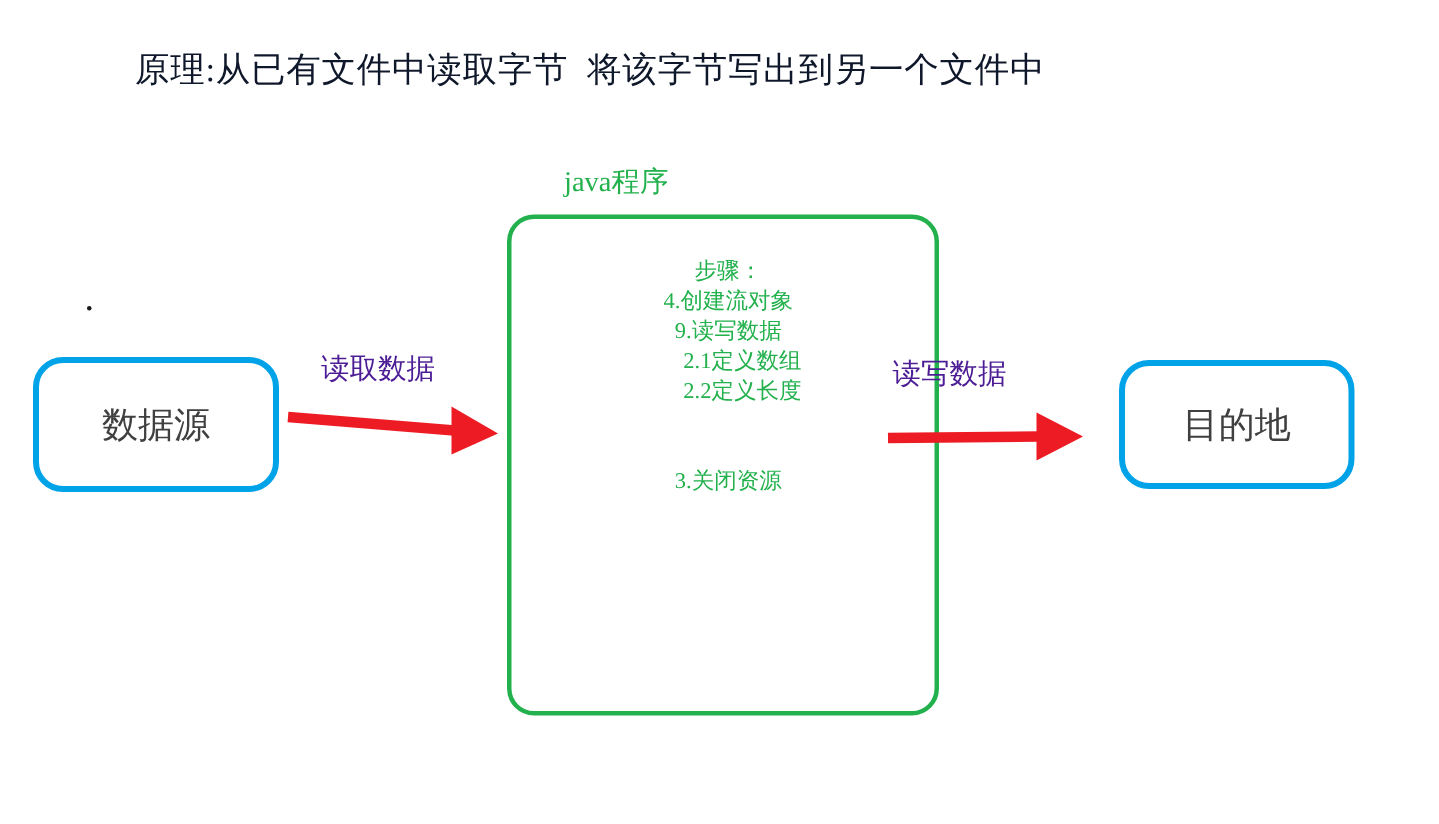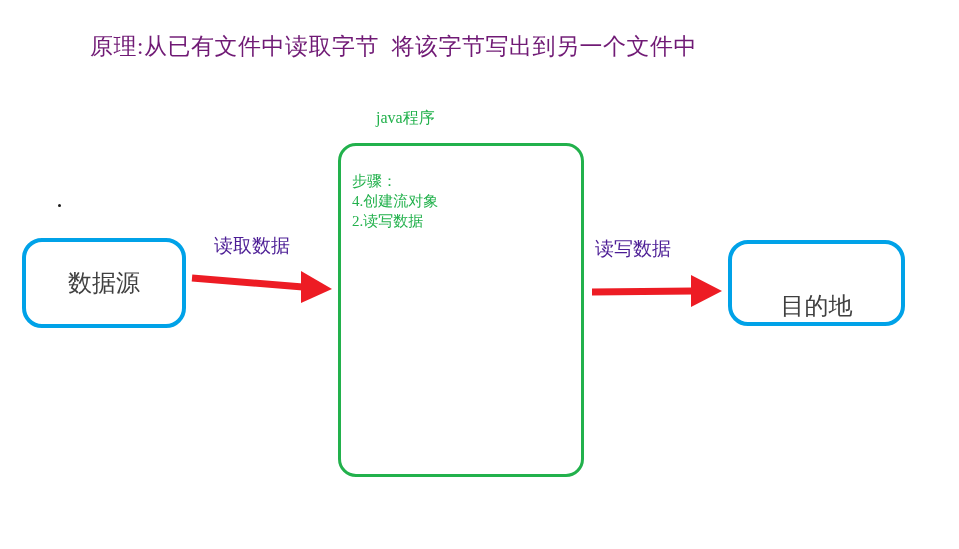--- a/index.html
+++ b/index.html
@@ -10,60 +10,61 @@
     height: 549px;
     background: #ffffff;
     overflow: hidden;
     font-family: "Liberation Serif", serif;
   }
   .title {
     position: absolute;
     left: 90px;
     top: 31px;
     font-size: 23px;
-    color: #701a75;
+    color: #0f172a;
     white-space: pre;
     letter-spacing: 0.5px;
   }
   .java-label {
     position: absolute;
     left: 376px;
     top: 108px;
-    font-size: 16px;
+    font-size: 19px;
     color: #22B14C;
   }
   .center-box {
     position: absolute;
     left: 338px;
     top: 143px;
-    width: 246px;
+    width: 288px;
     height: 334px;
     border: 3px solid #22B14C;
     border-radius: 18px;
     padding: 25px 4px 0 11px;
     background: #ffffff;
+    text-align: center;
   }
   .step-line {
     font-size: 15px;
     color: #22B14C;
     height: 20px;
     line-height: 20px;
     white-space: pre;
   }
   .side-box {
     position: absolute;
     border: 4px solid #00A2E8;
     border-radius: 20px;
     background: #ffffff;
     display: flex;
     align-items: center;
     justify-content: center;
   }
   .source-box { left: 22px; top: 238px; width: 164px; height: 90px; }
-  .dest-box   { left: 728px; top: 240px; width: 177px; height: 86px; align-items: flex-end; }
+  .dest-box   { left: 746px; top: 240px; width: 157px; height: 86px; }
   .side-box span {
     color: #404040;
     font-size: 24px;
   }
   .arrow-label {
     position: absolute;
     font-size: 19px;
     color: #4c1d95;
   }
   .read-label  { left: 214px; top: 233px; }
@@ -91,23 +92,26 @@
 
   <div class="title">原理:从已有文件中读取字节  将该字节写出到另一个文件中</div>
 
   <div class="java-label">java程序</div>
 
   <div class="stray-dot"></div>
 
   <div class="center-box">
     <div class="step-line">步骤：</div>
     <div class="step-line">4.创建流对象</div>
-    <div class="step-line">2.读写数据</div>
+    <div class="step-line">9.读写数据</div>
+    <div class="step-line">     2.1定义数组</div>
+    <div class="step-line">     2.2定义长度</div>
     <div class="step-line"></div>
     <div class="step-line"></div>
+    <div class="step-line">3.关闭资源</div>
   </div>
 
   <div class="side-box source-box">
     <span>数据源</span>
   </div>
 
   <div class="side-box dest-box">
     <span>目的地</span>
   </div>
 

